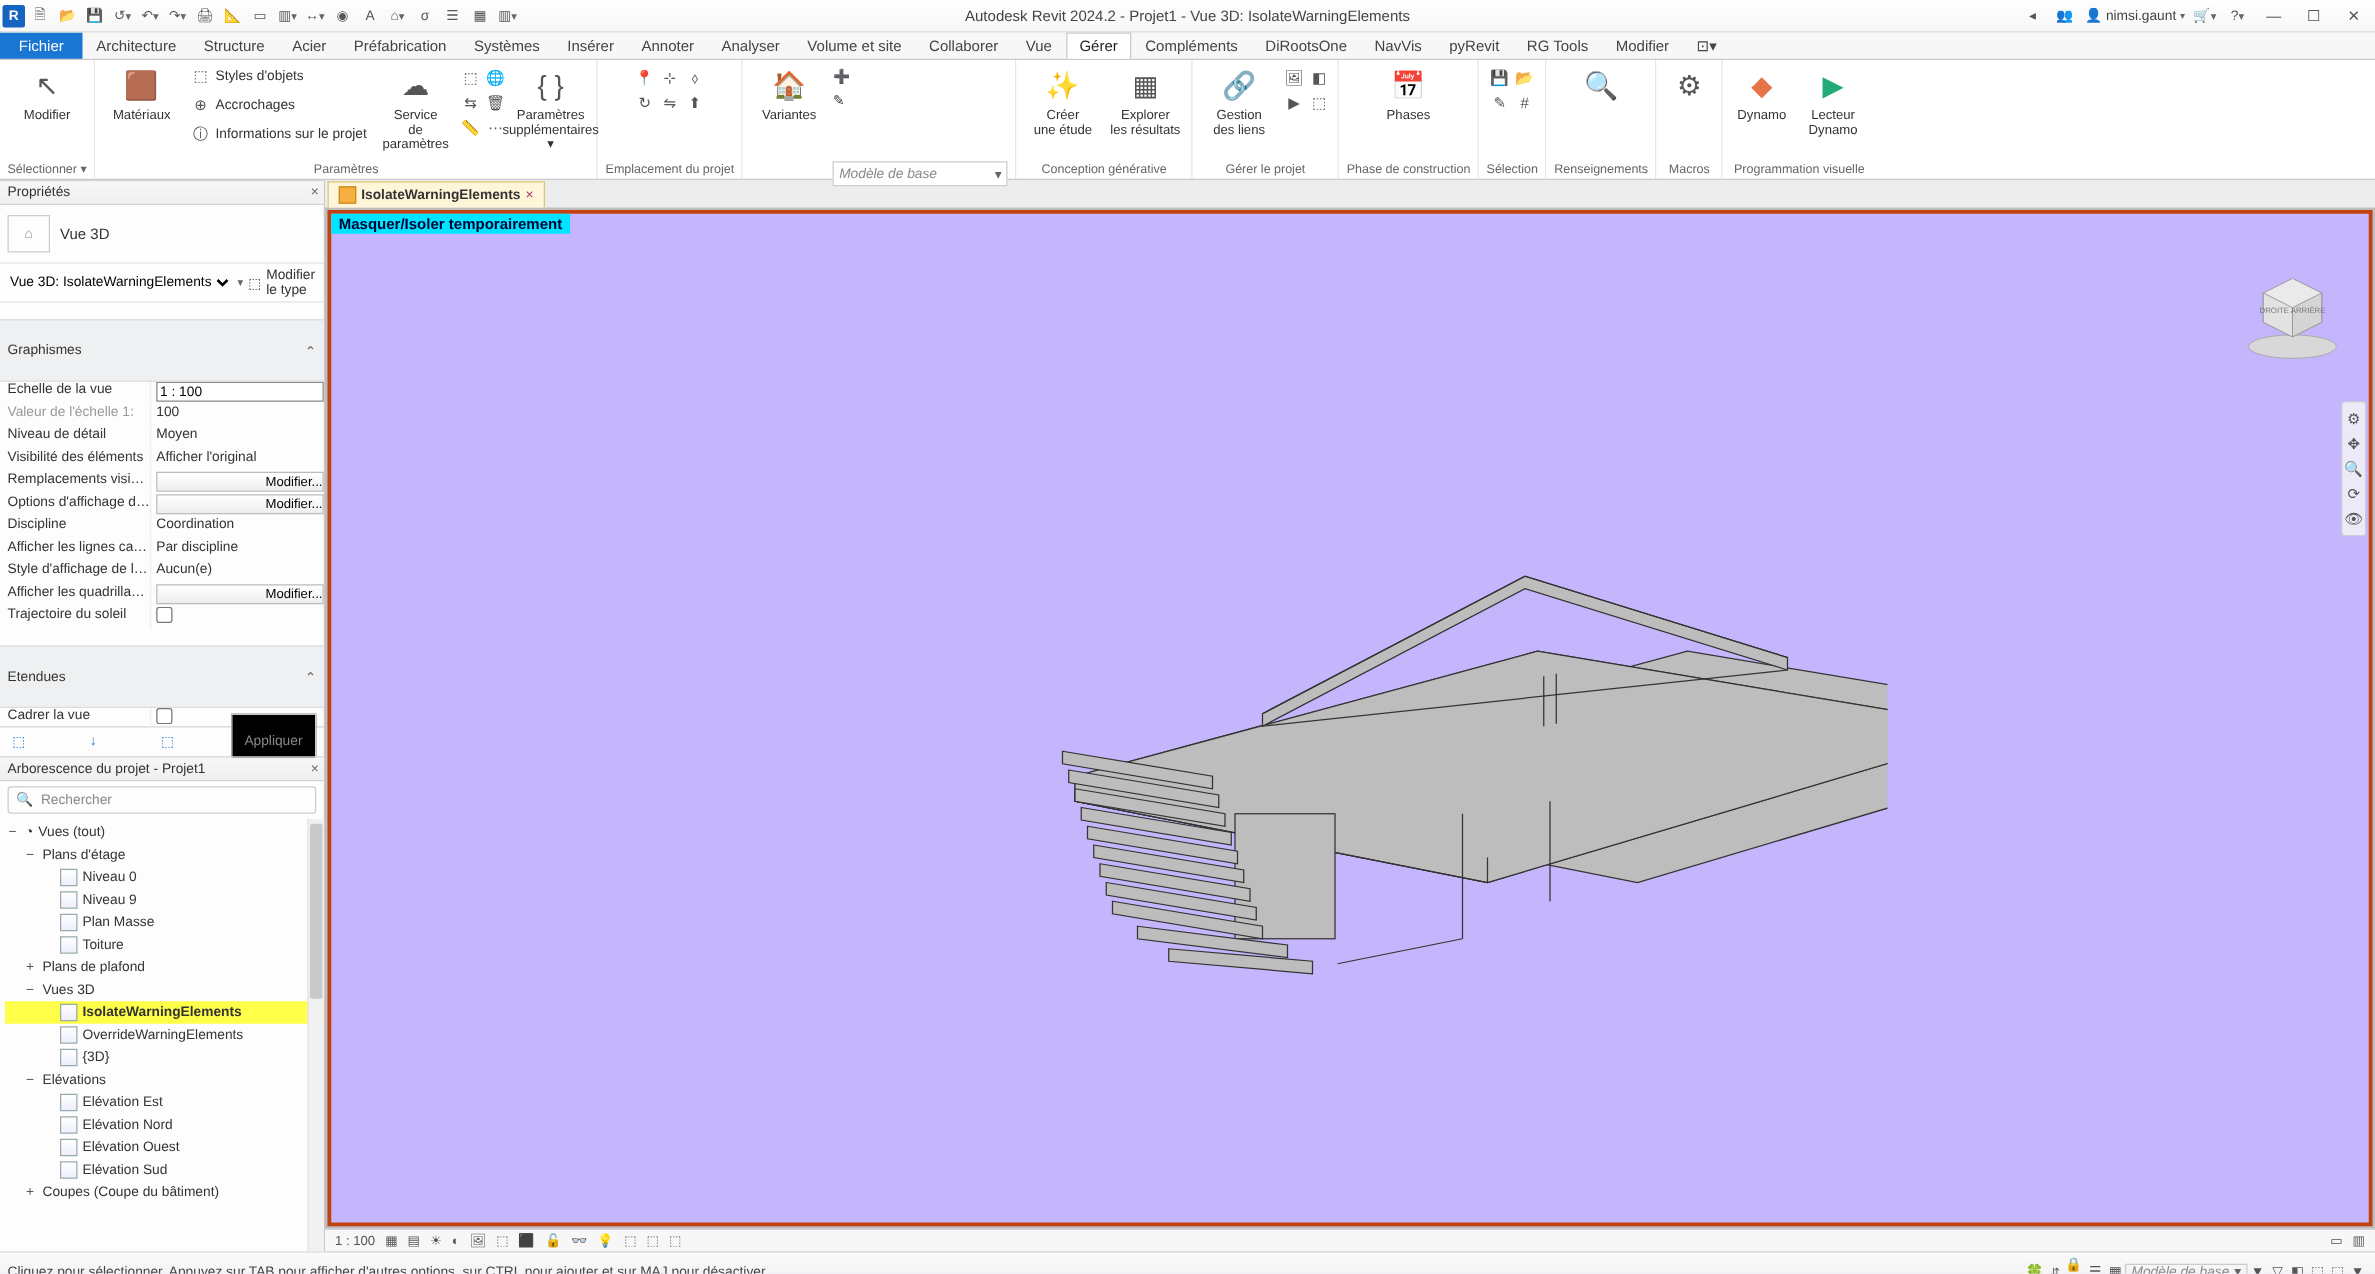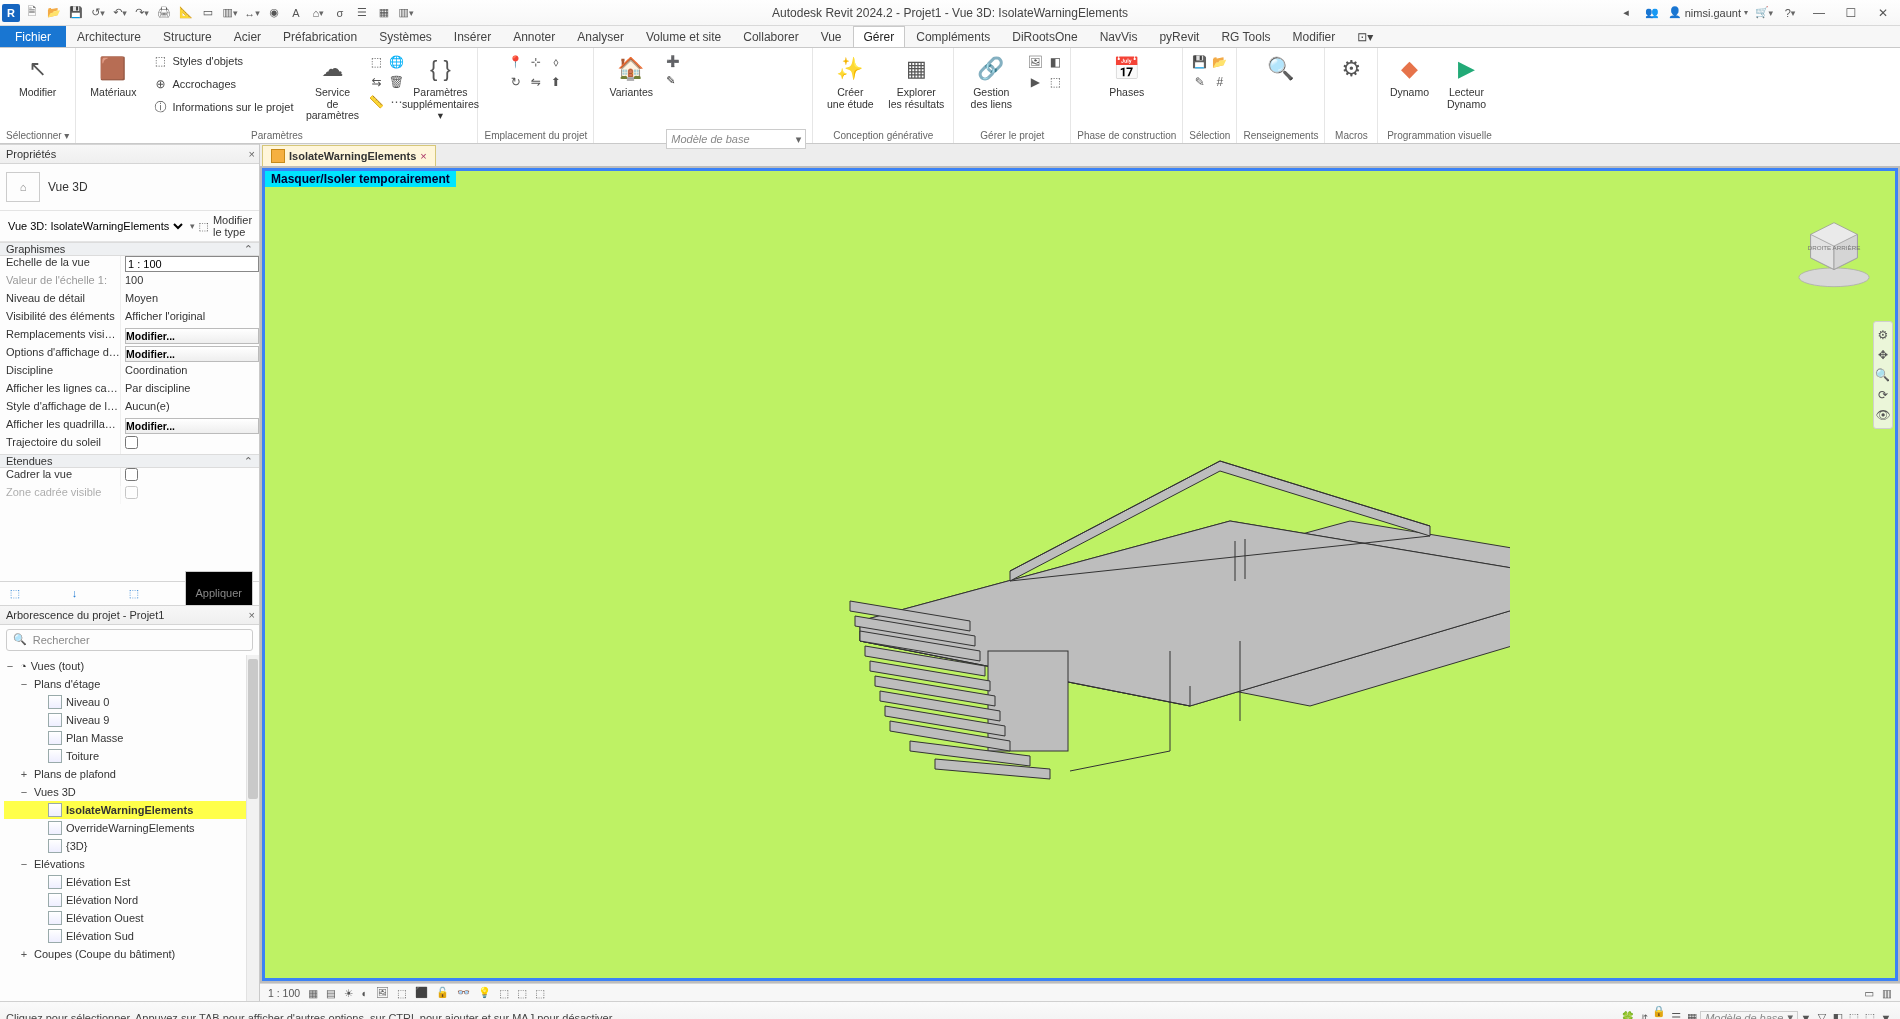--- a/index.html
+++ b/index.html
@@ -46,27 +46,27 @@
 .panel-header { height:20px; background:linear-gradient(#f7f7f7,#efefef); border-bottom:1px solid #d5d5d5; border-top:1px solid #d5d5d5; display:flex; align-items:center; padding:0 6px; font-size:11px; color:#333; position:relative;}
 .panel-header .x { position:absolute; right:4px; cursor:pointer; color:#666;}
 
 
 .type-selector { display:flex; align-items:center; gap:8px; padding:8px 6px; border-bottom:1px solid #e4e4e4;}
 .type-selector .house-ico { width:34px; height:30px; border:1px solid #ccc; display:flex;align-items:center;justify-content:center; color:#888;}
 .type-row { display:flex; align-items:center; gap:4px; padding:3px 4px; border-bottom:1px solid #e4e4e4; font-size:11px;}
 .type-row .sel { flex:1; border:none; background:transparent; font-size:11px;}
 .type-row .edit { font-size:11px; color:#333; cursor:pointer;}
 .props-body { flex:1; overflow:auto; position:relative;}
-.prop-cat { background:#eef0f2; padding:0 6px; font-size:11px; font-weight:500; border-top:1px solid #dcdcdc; border-bottom:1px solid #dcdcdc; position:relative;}
+.prop-cat { background:#eef0f2; padding:18px 6px; font-size:11px; font-weight:500; border-top:1px solid #dcdcdc; border-bottom:1px solid #dcdcdc; position:relative;margin-top:13px;}
 .prop-cat .chev{ position:absolute; right:6px; color:#666; }
 .prop-row { display:flex; height:18px; font-size:11px; }
 .prop-row .k { width:120px; padding-left:6px; color:#333; overflow:hidden; text-overflow:ellipsis; white-space:nowrap;}
 .prop-row .v { flex:1; padding-left:4px; border-left:1px solid #eee;}
 .prop-row .v input[type=text]{ width:100%; border:1px solid #888; height:16px; font-size:11px; padding:0 2px;}
-.prop-row .v .btn-mod { width:100%; text-align:left; border:1px solid #bbb; background:linear-gradient(#fff,#eee); height:16px; font-size:10.5px; cursor:pointer; display:block;font-weight:bold;}
+.prop-row .v .btn-mod { width:100%; text-align:right; border:1px solid #bbb; background:linear-gradient(#fff,#eee); height:16px; font-size:10.5px; cursor:pointer; display:block;}
 .prop-row.dim .k{ color:#9a9a9a;}
 .apply-bar { border-top:1px solid #d5d5d5; height:24px; display:flex; align-items:center; justify-content:flex-end; padding:0 6px; gap:6px;}
 .apply-bar .mini{ width:18px;height:18px;display:flex;align-items:center;justify-content:center;color:#1976d2;cursor:pointer;}
 .apply-bar button{ padding:15px 10px; font-size:11px; color:#888; border:1px solid #ccc; background:#000000;}
 
 
 .browser-search { padding:4px 6px; }
 .browser-search .box{ display:flex; align-items:center; gap:6px; border:1px solid #ccc; border-radius:3px; height:22px; padding:0 6px; color:#888;}
 .tree { font-size:11px; padding: 2px 0 6px 4px; overflow:auto; position:relative;}
 .tree-scroll{ position:absolute; right:0; top:0; bottom:0; width:13px; background:#f1f1f1; border-left:1px solid #e2e2e2;}
@@ -78,21 +78,21 @@
 .indent0{padding-left:0px;} .indent1{padding-left:14px;} .indent2{padding-left:28px;}
 
 
 .canvas-wrap { flex:1; display:flex; flex-direction:column; background:#bdbdbd; }
 .view-tabs { height:22px; background:#ededed; display:flex; align-items:flex-end; border-bottom: none;}
 .view-tab { display:flex; align-items:center; gap:4px; height:21px; padding: 0 8px; background:#fff6da; border:1px solid #d6c779; border-bottom:none; font-size:11px; font-weight:bold; color:#333; margin-left:2px;}
 .view-tab .ic{ width:14px;height:14px;background:#f5b041;border:1px solid #c78a1a;}
 .view-tab .x{ color:#a36; cursor:pointer; font-weight:normal;}
 
 .canvas-outer{ flex:1; position:relative; margin:2px; }
-.canvas-inner{ position:absolute; inset:0; border:3px solid #3b82f6; background:#bef264;}
+.canvas-inner{ position:absolute; inset:0; border:3px solid #c2410c; background:#c4b5fd;}
 .temp-badge{ position:absolute; left:0; top:0; background:#00e5ff; color:#003; font-weight:bold; font-size:12px; padding:1px 6px;}
 .drawing{ position:absolute; left:50%; top:50%; transform:translate(-50%,-52%);}
 .navcube{ position:absolute; right:22px; top:40px; width:78px; height:78px;}
 .side-tools{ position:absolute; right:2px; top:150px; width:20px; background:#f6f6f6cc; border:1px solid #cfcfcf; border-radius:3px; display:flex; flex-direction:column; padding:3px 0;}
 .side-tools .t{ height:20px; display:flex;align-items:center;justify-content:center;color:#555; cursor:pointer; font-size:12px;}
 
 .view-controls{ height:18px; background:#f7f7f7; border-top:1px solid #d5d5d5; display:flex; align-items:center; gap:4px; padding:0 6px; font-size:10.5px; color:#555;}
 .view-controls .vc{ cursor:pointer; padding:0 2px; height:16px; display:flex;align-items:center;}
 .view-controls .spacer{ flex:1;}
 

